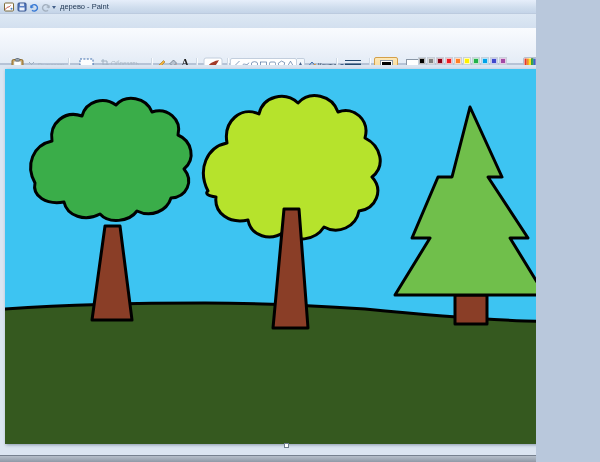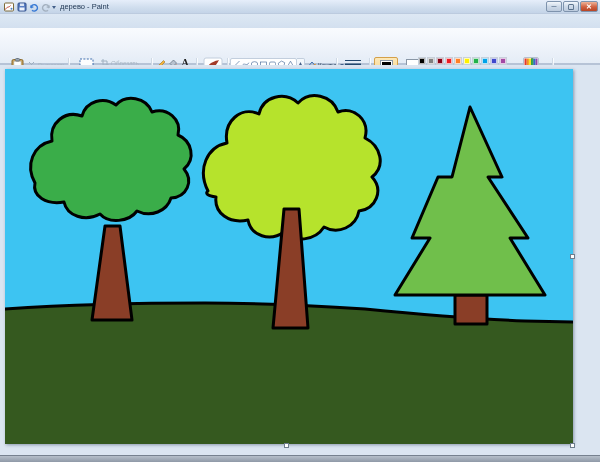--- a/index.html
+++ b/index.html
@@ -1,17 +1,17 @@
 <!DOCTYPE html>
 <html><head>
 <meta charset="utf-8">
 <style>
   html,body{margin:0;padding:0;background:#b9c8dc;}
   *{box-sizing:border-box;font-family:"Liberation Sans",sans-serif;}
-  #win{position:relative;width:600px;height:462px;overflow:hidden;background:#fef9c3;}
+  #win{position:relative;width:536px;height:462px;overflow:hidden;background:#fef9c3;}
   .abs{position:absolute;}
 
   
   #titlebar{left:0;top:0;width:600px;height:14px;
     background:linear-gradient(#e6eefa,#cfdded 60%,#c4d4e8);border-bottom:1px solid #bccbdf;}
   #title-text{left:60px;top:2px;font-size:7.5px;color:#1c3350;white-space:nowrap;}
   .qat-ico{top:2px;width:10px;height:10px;}
   .capbtn{top:1px;height:11px;border:1px solid #7e93ad;border-radius:2px;
     background:linear-gradient(#f3f7fc,#cdd9e8 50%,#bccbdd);display:flex;align-items:center;justify-content:center;}
   #btn-close{background:linear-gradient(#efb49a,#d0603f 55%,#b84526);}

